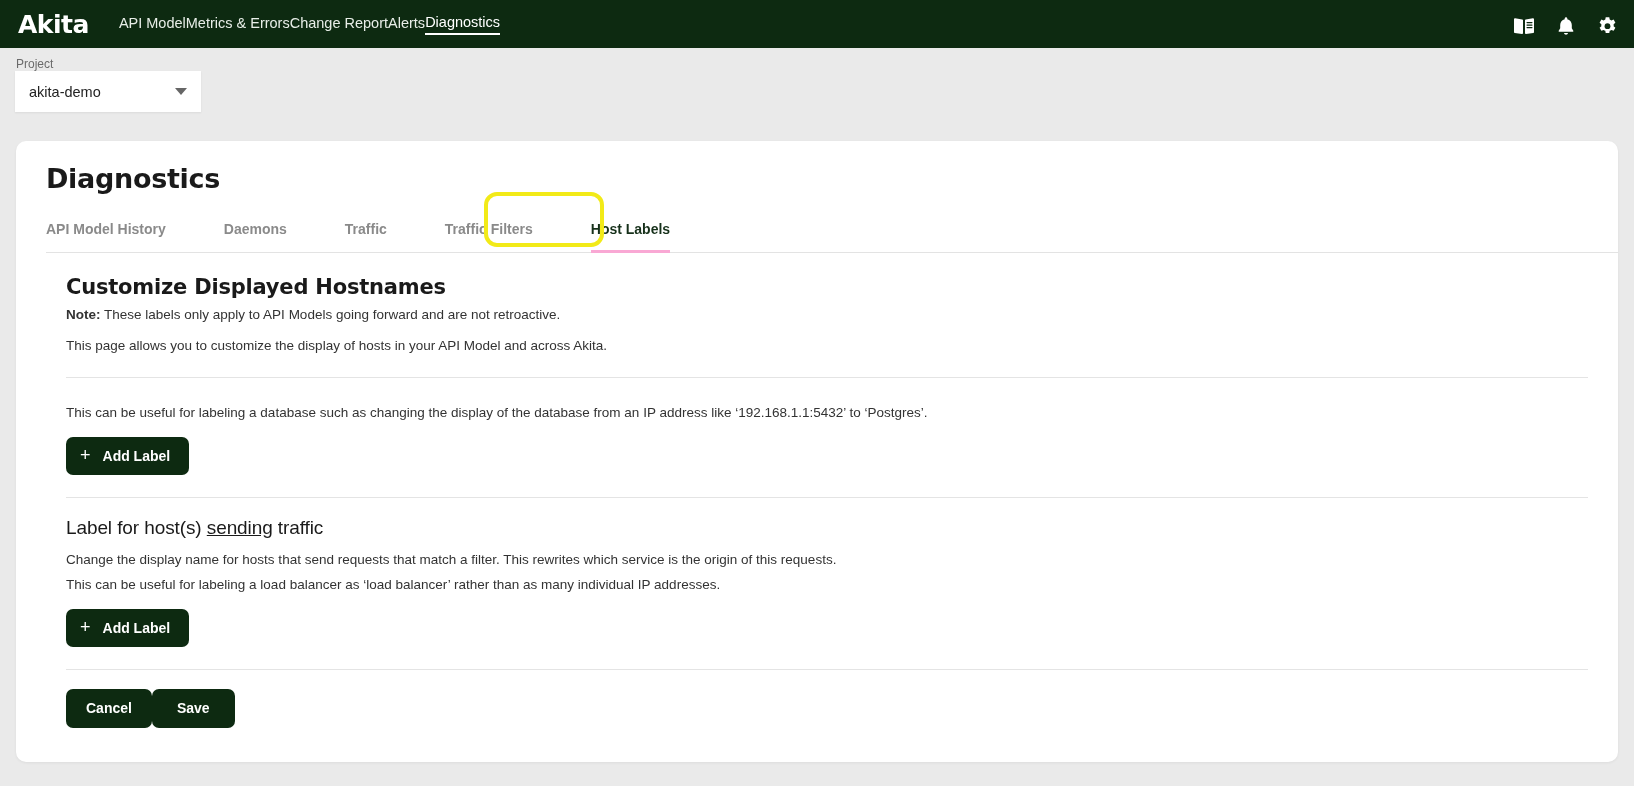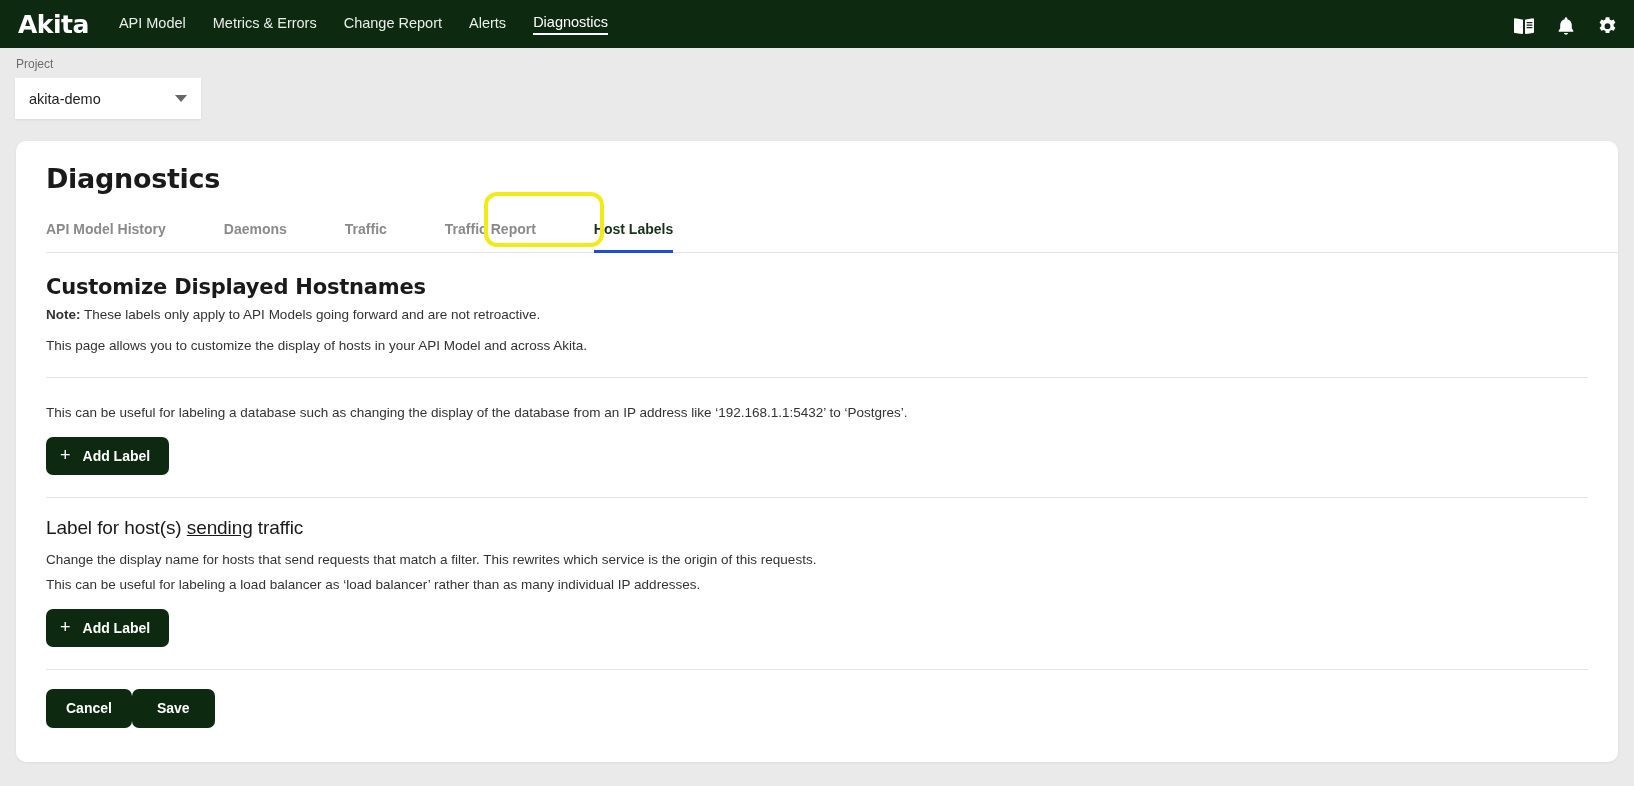--- a/index.html
+++ b/index.html
@@ -33,21 +33,20 @@
     letter-spacing: -0.5px;
     margin-right: 30px;
     position: relative;
     font-family: "DejaVu Sans", sans-serif;
     line-height: 1;
   }
 
   .nav-links {
     display: flex;
     align-items: center;
-    gap: 27px;
   }
 
   .nav-link {
     font-size: 14.5px;
     color: #e8eee8;
     cursor: pointer;
     padding-bottom: 3px;
     white-space: nowrap;
   }
 
@@ -71,21 +70,20 @@
   
   .projectbar {
     height: 93px;
     background: #eaeaea;
     padding: 9px 0 0 15px;
   }
 
   .project-label {
     font-size: 12px;
     color: #6b6b6b;
-    margin-bottom: 7px;
     padding-left: 1px;
   }
 
   .project-select {
     width: 186px;
     height: 41px;
     background: #ffffff;
     border-radius: 0;
     display: flex;
     align-items: center;
@@ -146,41 +144,42 @@
     padding: 9px 28px 13px 0;
     margin-right: 30px;
     cursor: pointer;
     white-space: nowrap;
     position: relative;
     top: 1px;
   }
 
   .tab.active {
     color: #16301a;
-    border-bottom: 3px solid #1d4ed8;
+    border-bottom: 3px solid #f9a8d4;
     padding-right: 0;
     padding-left: 0;
     margin-right: 0;
   }
 
   
   .tab-highlight {
     position: absolute;
     left: 438px;
     top: -19px;
     width: 120px;
     height: 55px;
     border: 4px solid #f2ea18;
     border-radius: 13px;
     pointer-events: none;
   }
 
   
   .content {
     padding: 22px 30px 0 30px;
+    margin-left: 20px;
   }
 
   .section-title {
     font-size: 21px;
     font-weight: bold;
     color: #1a1a1a;
     font-family: "DejaVu Sans", sans-serif;
     letter-spacing: -0.2px;
   }
 
@@ -315,21 +314,21 @@
 
 <div class="card">
 
   <div class="card-head">
     <div class="page-title">Diagnostics</div>
 
     <div class="tabs">
       <div class="tab">API Model History</div>
       <div class="tab">Daemons</div>
       <div class="tab">Traffic</div>
-      <div class="tab">Traffic Report</div>
+      <div class="tab">Traffic Filters</div>
       <div class="tab active">Host Labels</div>
       <div class="tab-highlight"></div>
     </div>
   </div>
 
   <div class="content">
 
     <div class="section-title">Customize Displayed Hostnames</div>
 
     <div class="intro-line second">

